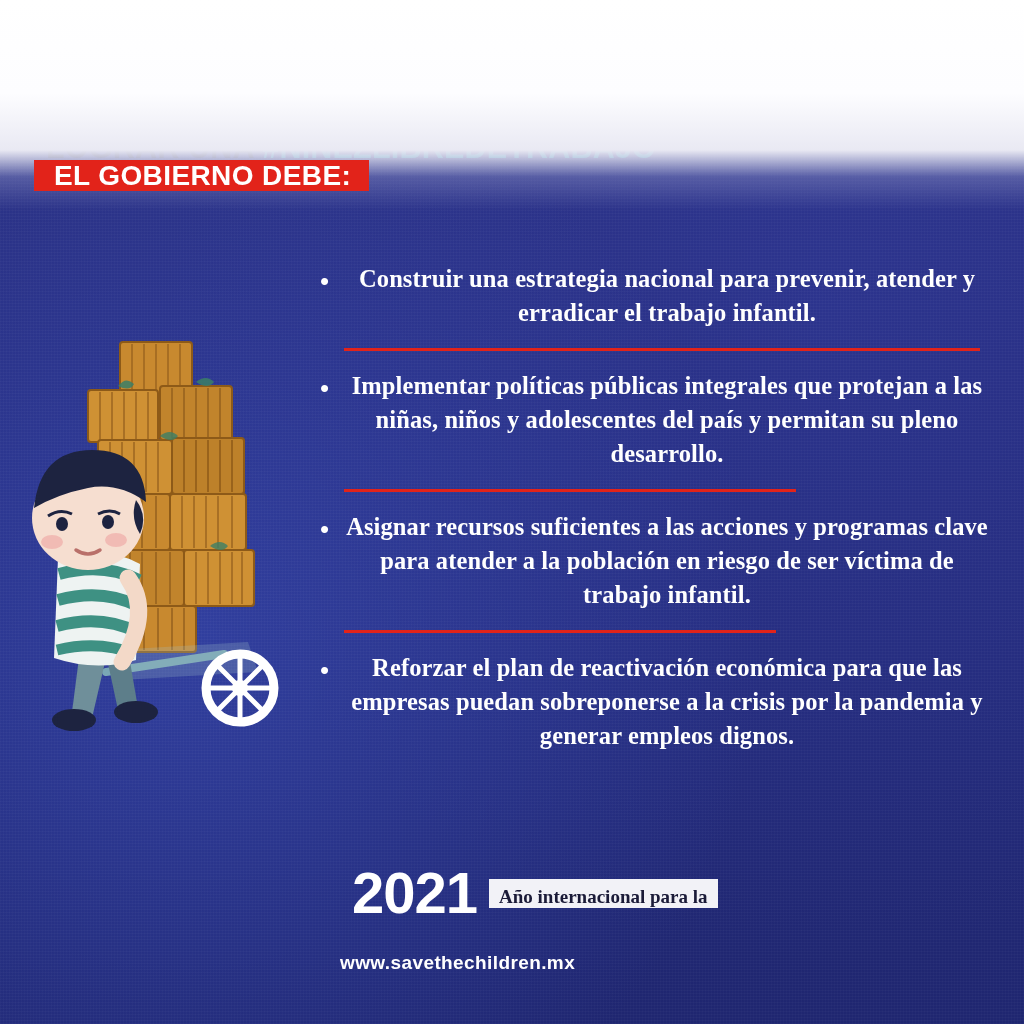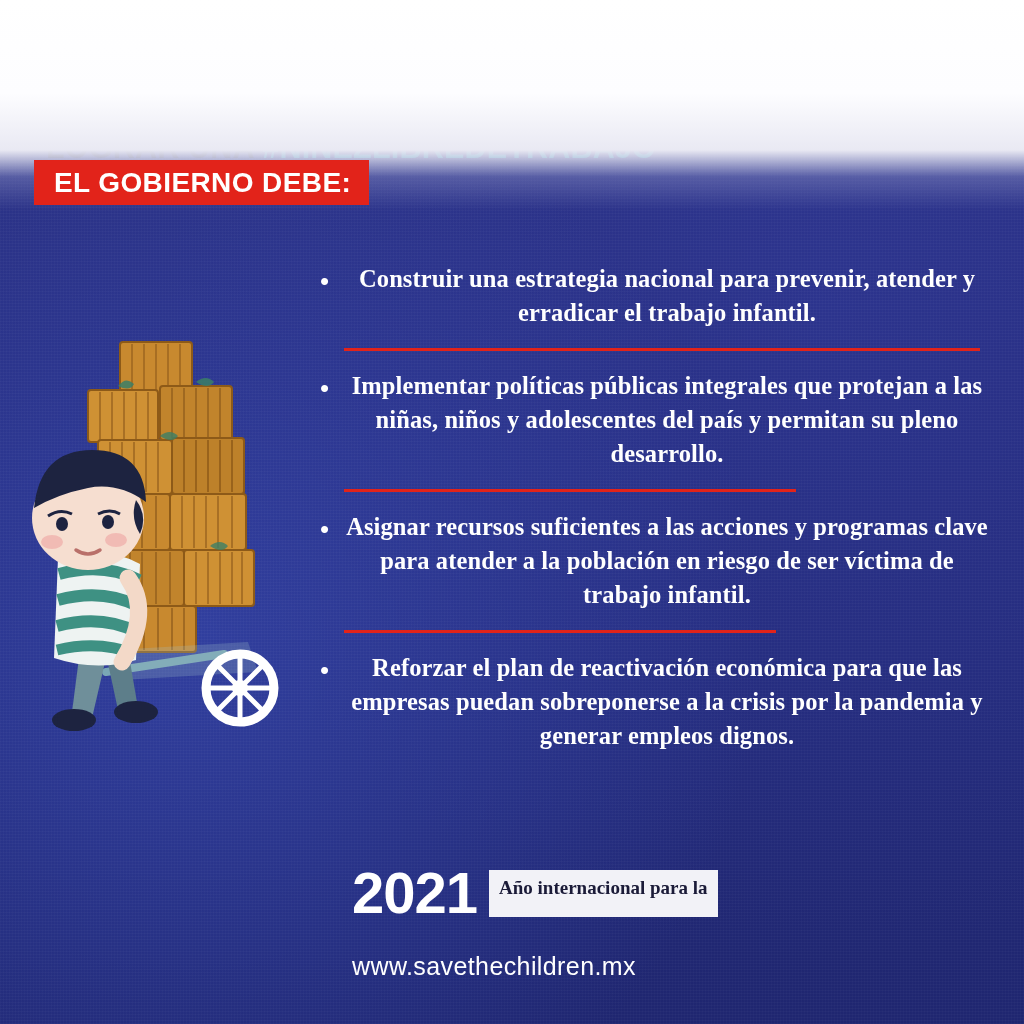--- a/index.html
+++ b/index.html
@@ -71,21 +71,21 @@
   }
   .stc-mark:after{
     content:"";position:absolute;left:9px;top:19px;width:27px;height:19px;background:#fff;
     clip-path:polygon(50% 0%, 100% 16%, 78% 38%, 88% 100%, 50% 66%, 12% 100%, 22% 38%, 0% 16%);
   }
   .stc-text{
     position:absolute;left:0;top:48px;width:112px;color:#1b1b38;font-weight:bold;font-size:21px;line-height:24px;
   }
   
   .banner{
-    position:absolute;left:34px;top:160px;height:45px;background:#e2231a;z-index:4;
+    position:absolute;left:34px;top:160px;height:31px;background:#e2231a;z-index:4;
     display:flex;align-items:center;padding:0 18px 0 20px;
   }
   .banner span{
     color:#fff;font-weight:bold;font-size:28px;letter-spacing:0.4px;text-transform:uppercase;
   }
   
   .list{
     position:absolute;left:320px;top:262px;width:672px;z-index:5;
   }
   .bullet-row{display:flex;align-items:flex-start;}
@@ -108,24 +108,24 @@
   
   .year-block{
     position:absolute;left:352px;top:864px;display:flex;align-items:center;gap:12px;z-index:5;
   }
   .year{
     color:#ffffff;font-size:58px;font-weight:bold;letter-spacing:-1px;line-height:58px;
     font-family:"Liberation Sans", sans-serif;
   }
   .year-note{
     background:#f2f2f7;color:#1b1b38;font-weight:bold;font-size:19px;line-height:23px;
-    padding:6px 10px 18px 10px;font-family:"Liberation Serif", serif;
+    padding:6px 10px 0 10px;font-family:"Liberation Serif", serif;
   }
   .site{
-    position:absolute;left:352px;top:952px;color:#ffffff;font-weight:normal;font-size:25px;letter-spacing:0.4px;z-index:5;
+    position:absolute;left:340px;top:952px;color:#ffffff;font-weight:bold;font-size:19px;letter-spacing:0.4px;z-index:5;
   }
   
   .illus{position:absolute;left:10px;top:320px;width:330px;height:450px;z-index:4;}
 </style>
 </head>
 <body>
 
 <div class="poster">
 
   <div class="illus">

